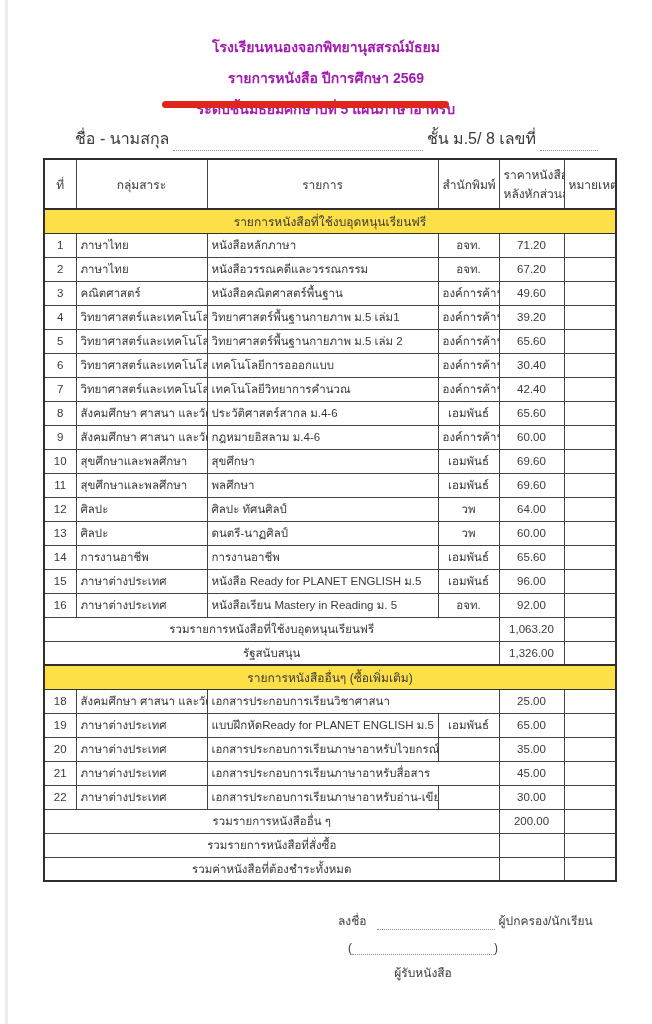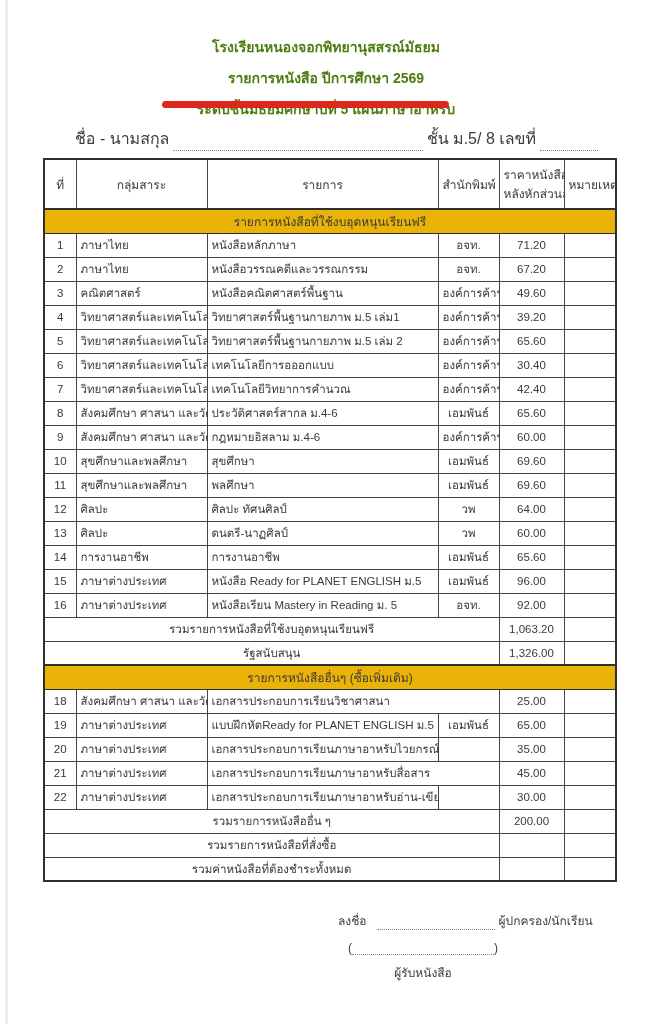--- a/index.html
+++ b/index.html
@@ -9,21 +9,21 @@
     font-family:"Liberation Sans", sans-serif;
     color:#3a3a3a;
     position:relative;
     overflow:hidden;
   }
   .scan-edge {
     position:absolute; left:5px; top:0; width:3px; height:100%;
     background:#ececec;
   }
   .titles { padding-top:36px; text-align:center; }
-  .title-line { font-size:14px; font-weight:600; color:#4d7c0f; margin:0 0 9px 0; }
+  .title-line { font-size:14px; font-weight:600; color:#a21caf; margin:0 0 9px 0; }
   .red-underline {
     position:absolute; left:162px; top:101px; width:287px; height:7px;
     border-radius:4px;
   }
   .student-line {
     display:flex; align-items:flex-end;
     padding:4px 54px 0 75px;
     font-size:16px; color:#3c3c3c;
     height:18px;
   }
@@ -44,21 +44,21 @@
     border:1px solid #434343;
     padding:0 4px;
     overflow:hidden;
     white-space:nowrap;
     color:#3a3a3a;
     font-weight:normal;
   }
   .book-table thead th { height:48px; text-align:center; font-size:12px; }
   .book-table tbody tr { height:24px; }
   .sec-head td {
-    background:#eab308;
+    background:#fde047;
     text-align:center;
     border-top:2px solid #2f2f2f;
     border-bottom:1.5px solid #2f2f2f;
     font-size:12px;
   }
   .c-no { text-align:center; }
   .c-group, .c-item { text-align:left; }
   .c-pub { text-align:center; }
   .c-price { text-align:center; }
   .c-total-label { text-align:center; }

